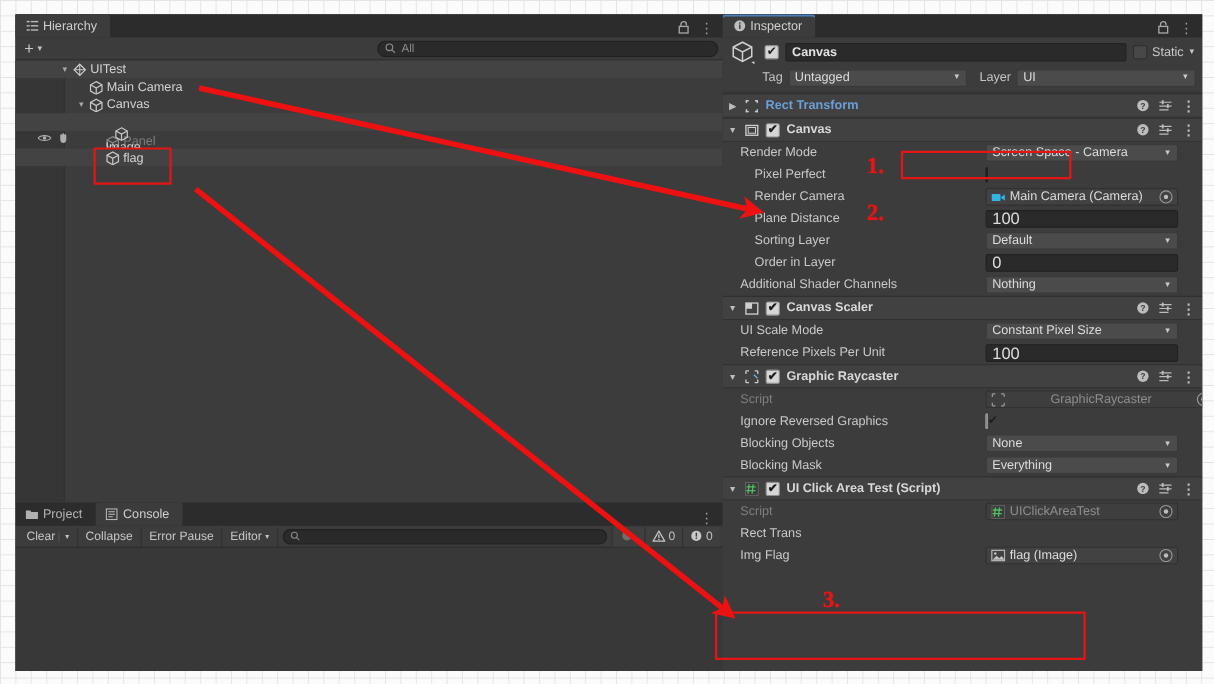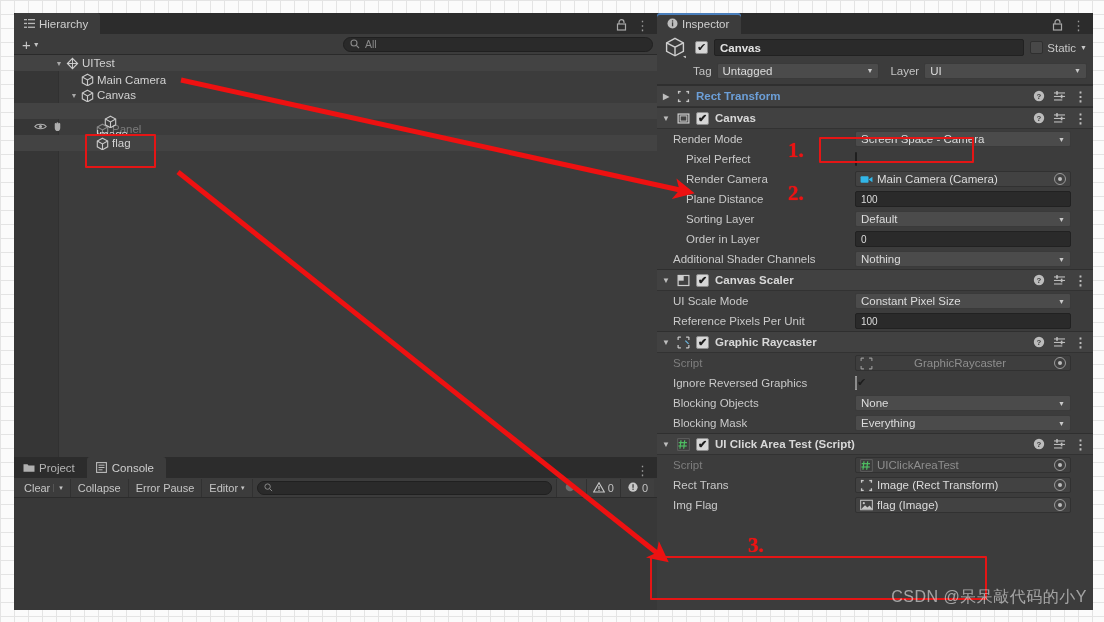--- a/index.html
+++ b/index.html
@@ -253,29 +253,29 @@
 
   .prop {
     display: flex; align-items: center;
     height: 20px;
     padding-left: 16px;
     font-size: 11.5px;
     color: #c9c9c9;
   }
   .prop .plabel { width: 182px; flex: none; white-space: nowrap; }
   .prop .plabel.dim { color: #7e7e7e; }
-  .prop .pval { flex: 1; margin-right: 22px; }
+  .prop .pval { flex: 1; margin-right: 22px; margin-left: 41px; }
   .field {
     height: 16px;
     background: #2a2a2a;
     border: 1px solid #212121;
     border-radius: 2px;
     display: flex; align-items: center;
     padding: 0 5px;
-    font-size: 10px; color: #dcdcdc;
+    font-size: 15px; color: #dcdcdc;
   }
   .objfield {
     height: 16px;
     background: #424242;
     border: 1px solid #313131;
     border-radius: 2px;
     display: flex; align-items: center; gap: 4px;
     padding: 0 4px;
     font-size: 11.5px; color: #dcdcdc;
     position: relative;
@@ -444,21 +444,21 @@
               <span class="ic go-icon">
                 <svg width="13" height="13" viewBox="0 0 14 14">
                   <path d="M7 1.3 12.6 4.4v6.2L7 13.7 1.4 10.6V4.4z" fill="none" stroke="#c9c9c9" stroke-width="1.2"></path>
                   <path d="M1.4 4.4 7 7.5l5.6-3.1M7 7.5v6.2" fill="none" stroke="#c9c9c9" stroke-width="1.2"></path>
                 </svg>
               </span>
               <span class="lbl">Image</span>
             </span>
           </div>
           <div class="row zebra">
-            <span style="display: flex; align-items: center; margin-left: 82px;">
+            <span style="display: flex; align-items: flex-end; margin-left: 82px;">
               <span class="ic go-icon">
                 <svg width="13" height="13" viewBox="0 0 14 14">
                   <path d="M7 1.3 12.6 4.4v6.2L7 13.7 1.4 10.6V4.4z" fill="none" stroke="#c9c9c9" stroke-width="1.2"></path>
                   <path d="M1.4 4.4 7 7.5l5.6-3.1M7 7.5v6.2" fill="none" stroke="#c9c9c9" stroke-width="1.2"></path>
                 </svg>
               </span>
               <span class="lbl">flag</span>
             </span>
           </div>
         </div>
@@ -915,40 +915,20 @@
                   </g>
                 </svg>
               </span>
               <span>UIClickAreaTest</span>
               <span class="sel-dot"></span>
             </span>
           </span>
         </div>
         <div class="prop">
           <span class="plabel" style="padding-left: 0px;">Rect Trans</span>
-          <span class="pval">
-            <span class="objfield" style="display: flex;">
-              <span class="ic ">
-                <svg width="13" height="13" viewBox="0 0 14 14">
-                  <g fill="#c9c9c9">
-                    <rect x="1" y="1" width="3" height="1.4"></rect>
-                    <rect x="1" y="1" width="1.4" height="3"></rect>
-                    <rect x="10" y="1" width="3" height="1.4"></rect>
-                    <rect x="11.6" y="1" width="1.4" height="3"></rect>
-                    <rect x="1" y="11.6" width="3" height="1.4"></rect>
-                    <rect x="1" y="10" width="1.4" height="3"></rect>
-                    <rect x="10" y="11.6" width="3" height="1.4"></rect>
-                    <rect x="11.6" y="10" width="1.4" height="3"></rect>
-                  </g>
-                </svg>
-              </span>
-              <span>Image (Rect Transform)</span>
-              <span class="sel-dot"></span>
-            </span>
-          </span>
         </div>
         <div class="prop">
           <span class="plabel" style="padding-left: 0px;">Img Flag</span>
           <span class="pval">
             <span class="objfield" style="display: flex;">
               <span class="ic ">
                 <svg width="13" height="12" viewBox="0 0 14 12">
                   <rect x="0.7" y="0.9" width="12.6" height="10.2" fill="none" stroke="#c4c4c4" stroke-width="1.1"></rect>
                   <circle cx="4.1" cy="4" r="1.2" fill="#c4c4c4"></circle>
                   <path d="M1.4 10.2 5.4 6.2l2.6 2.6 2.3-2.2 3 3.6z" fill="#c4c4c4"></path>
@@ -975,14 +955,13 @@
       <div class="redbox" style="left: 71px; top: 121px; width: 71px; height: 34px;"></div>
       <div class="redbox" style="left: 805px; top: 124px; width: 155px; height: 26px;"></div>
       <div class="redbox" style="left: 636px; top: 543px; width: 337px; height: 44px;"></div>
     </div>
   <div class="overlay" id="num-layer">
       <div class="annot-num" style="left: 774px; top: 125px;">1.</div>
       <div class="annot-num" style="left: 774px; top: 168px;">2.</div>
       <div class="annot-num" style="left: 734px; top: 520px;">3.</div>
     </div>
 
-  <div class="watermark">CSDN @呆呆敲代码的小Y</div>
 </div>
 
 </body></html>

